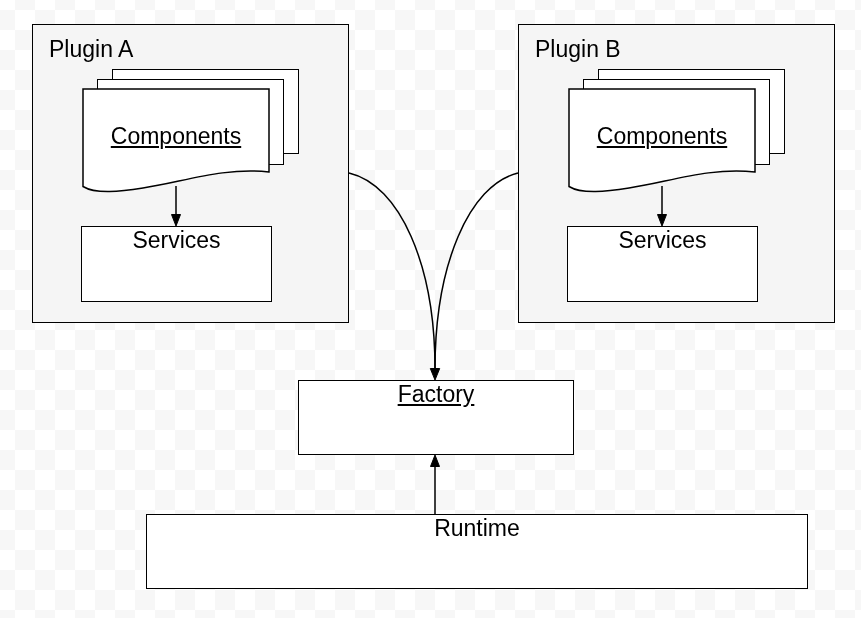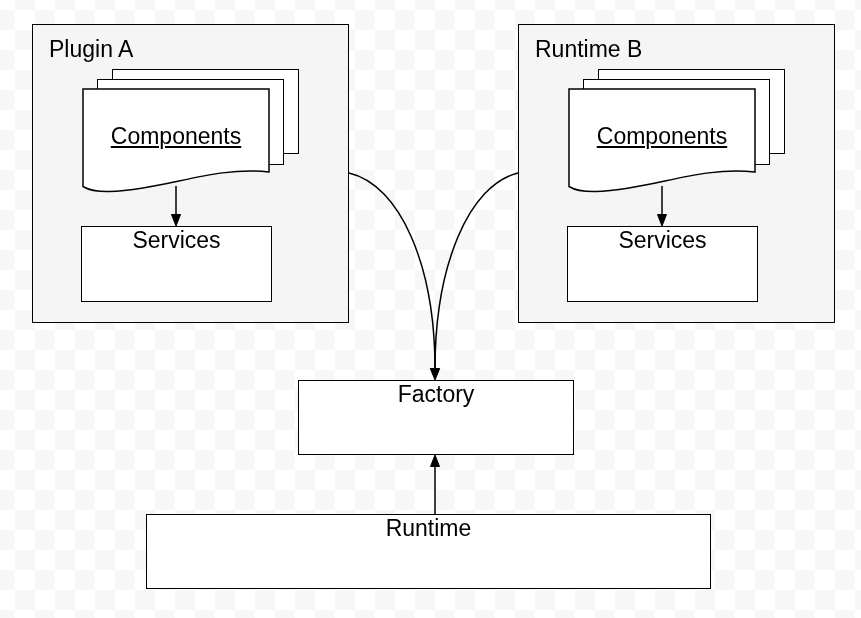--- a/index.html
+++ b/index.html
@@ -75,39 +75,39 @@
   <svg class="abs doc-front-svg" style="left:82px; top:88px; z-index:3;" width="189" height="110" viewBox="0 0 189 110">
     <path d="M 1,1 L 187,1 L 187,84 C 141,79 101,94 61,100 C 39,103.5 14,106.5 1,98.5 Z" fill="#ffffff" stroke="#000000" stroke-width="1.5"></path>
   </svg>
   <div class="abs doc-label" style="left:83px; top:90px; width:186px; height:92px; z-index:4;">Components</div>
 
   <div class="abs node" style="left:81px; top:226px; width:191px; height:76px; z-index:3;">
     <span>Services</span>
   </div>
 
   <div class="abs plugin-container" style="left:518px; top:24px; width:317px; height:299px;">
-    <div class="plugin-label">Runtime B</div>
+    <div class="plugin-label">Plugin B</div>
   </div>
 
   <div class="abs doc-layer" style="left:598px; top:69px; width:187px; height:85px; z-index:1;"></div>
   <div class="abs doc-layer" style="left:583px; top:79px; width:187px; height:86px; z-index:2;"></div>
   <svg class="abs doc-front-svg" style="left:568px; top:88px; z-index:3;" width="189" height="110" viewBox="0 0 189 110">
     <path d="M 1,1 L 187,1 L 187,84 C 141,79 101,94 61,100 C 39,103.5 14,106.5 1,98.5 Z" fill="#ffffff" stroke="#000000" stroke-width="1.5"></path>
   </svg>
   <div class="abs doc-label" style="left:569px; top:90px; width:186px; height:92px; z-index:4;">Components</div>
 
   <div class="abs node" style="left:567px; top:226px; width:191px; height:76px; z-index:3;">
     <span>Services</span>
   </div>
 
-  <div class="abs node" style="left:298px; top:380px; width:276px; height:75px; z-index:3;">
+  <div class="abs node" style="left:298px; top:380px; width:276px; height:75px; z-index:3;text-decoration:underline;">
     <span>Factory</span>
   </div>
 
-  <div class="abs node" style="left:146px; top:514px; width:565px; height:75px; z-index:3;">
+  <div class="abs node" style="left:146px; top:514px; width:662px; height:75px; z-index:3;">
     <span>Runtime</span>
   </div>
 
   <svg class="abs edges-layer" width="861" height="618" viewBox="0 0 861 618">
 
     <line class="edge" x1="176" y1="186" x2="176" y2="215"></line>
     <polygon class="arrowhead" points="176,226 171.5,214.5 180.5,214.5"></polygon>
 
     <line class="edge" x1="662" y1="186" x2="662" y2="215"></line>
     <polygon class="arrowhead" points="662,226 657.5,214.5 666.5,214.5"></polygon>

